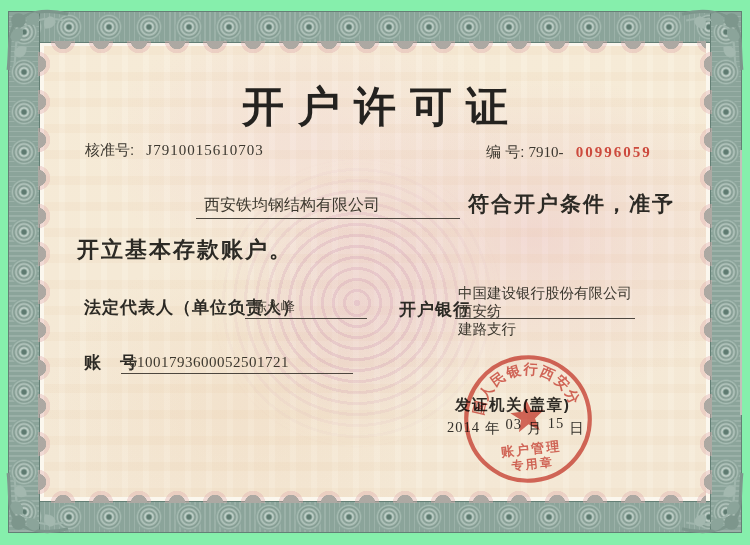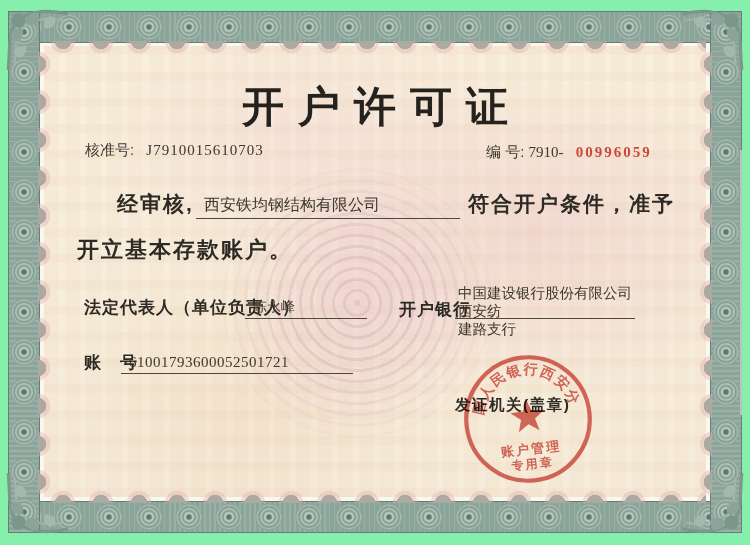--- a/index.html
+++ b/index.html
@@ -179,21 +179,20 @@
   <div class="abs small-label" style="left:85px;top:141px;">
     <span>核准号:</span>
     <span class="serif-num" style="letter-spacing:1px;margin-left:8px;">J7910015610703</span>
   </div>
   <div class="abs small-label" style="left:486px;top:143px;">
     <span>编 号:</span>
     <span class="serif-num" style="">7910-</span>
     <span class="serial-red" style="margin-left:8px;font-size:15px;">00996059</span>
   </div>
 
-  <div class="abs big" style="left:117px;top:190px;">经审核,</div>
   <div class="fill-box" style="left:196px;top:178px;width:264px;height:40px;">
     <span style="font-size:16px;">西安铁均钢结构有限公司</span>
   </div>
   <div class="abs big" style="left:77px;top:235px;font-size:22px;">开立基本存款账户。</div>
   <div class="abs big" style="left:468px;top:190px;">符合开户条件，准予</div>
 
   <div class="abs field-label" style="left:84px;top:296px;">法定代表人（单位负责人）</div>
   <div class="fill-box" style="left:245px;top:288px;width:122px;height:30px;">
     <span style="font-size:14px;">陈永峰</span>
   </div>
@@ -203,20 +202,28 @@
     <span>建路支行</span>
   </div>
   <div class="line" style="left:455px;top:318px;width:180px;"></div>
 
   <div class="abs field-label" style="left:84px;top:351px;text-align:right;">账　号</div>
   <div class="fill-box" style="left:121px;top:344px;width:232px;height:29px;">
     <span class="serif-num" style="font-size:15px;letter-spacing:0.5px;text-align:right;">61001793600052501721</span>
   </div>
 
   <div class="abs issuer">发证机关(盖章)</div>
+  <div class="abs date-line">
+    <span class="date-num dn-y">2014</span>
+    <span>年</span>
+    <span class="date-num dn-m">03</span>
+    <span>月</span>
+    <span class="date-num dn-d">15</span>
+    <span>日</span>
+  </div>
 
   <svg class="seal" viewBox="0 0 130 130">
     <defs>
       <path id="sealArcPath" d="M 22,65 A 43,43 0 1 1 108,65" fill="none"></path>
     </defs>
     <circle cx="65" cy="65" r="59" fill="none" stroke="#d0493f" stroke-width="4"></circle>
     <text font-size="13.5" fill="#d0493f" letter-spacing="1.5" font-weight="bold">
       <textPath href="#sealArcPath" startOffset="50%" text-anchor="middle">中国人民银行西安分行</textPath>
     </text>
     <polygon fill="#d0493f" points="65,46 69.1,57.3 81.2,57.7 71.7,65.2 75,76.8 65,70 55,76.8 58.3,65.2 48.8,57.7 60.9,57.3"></polygon>

